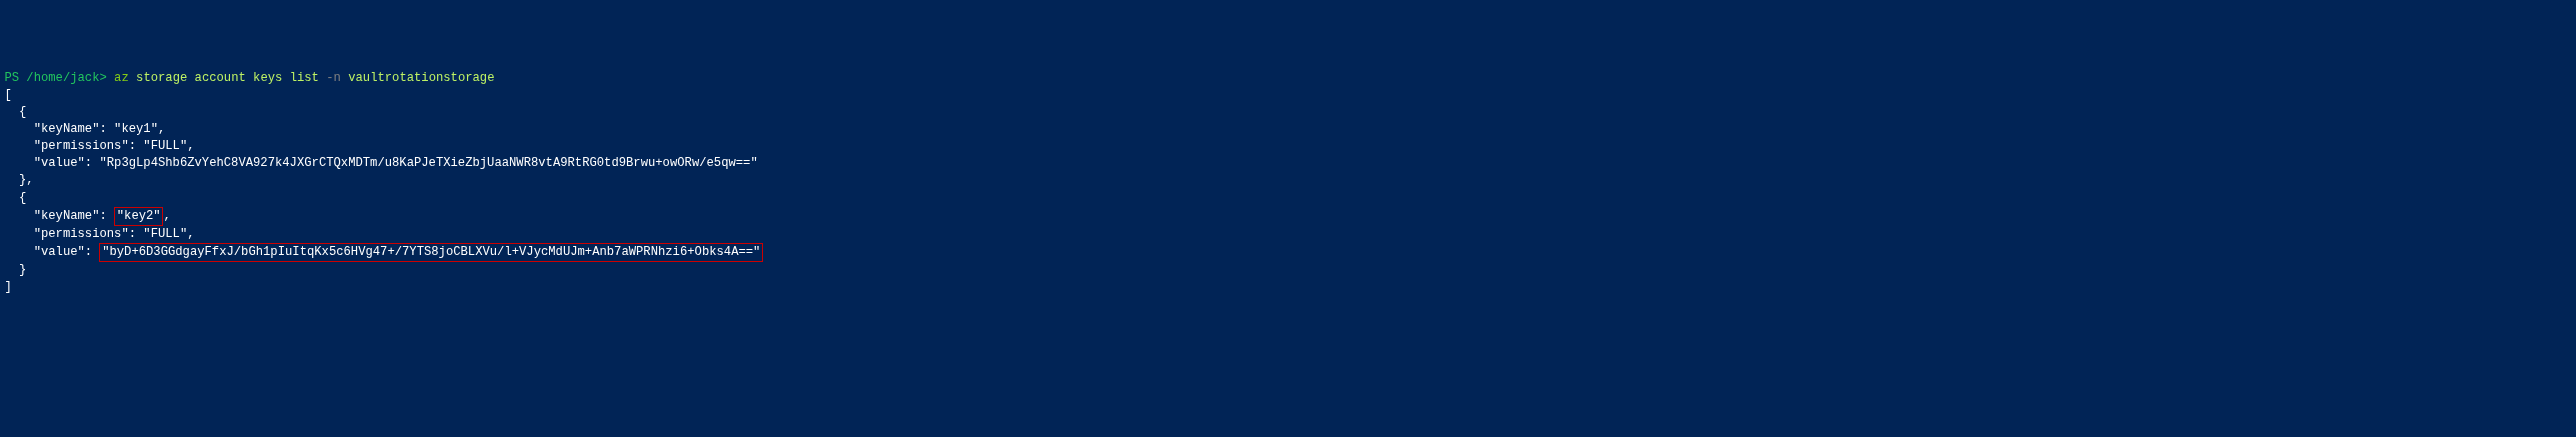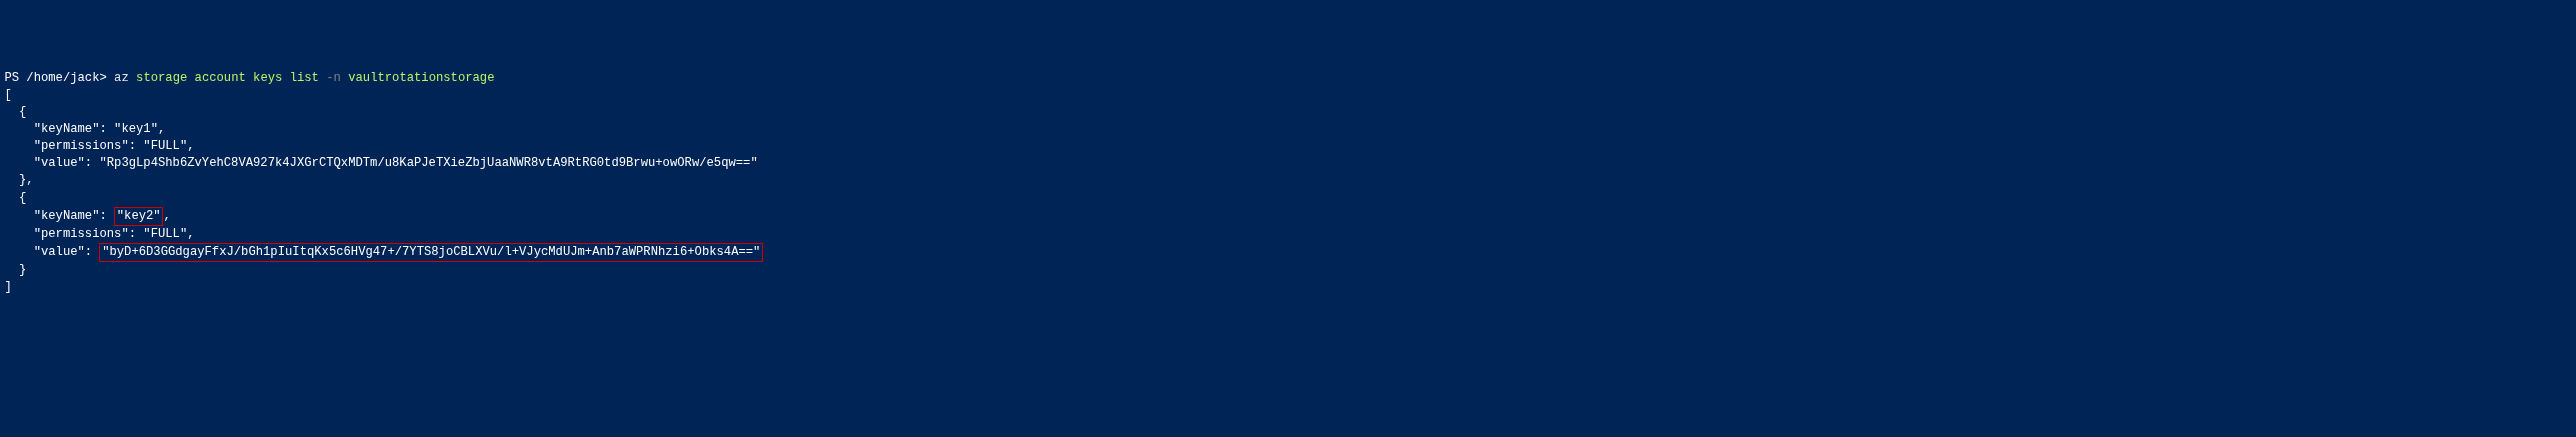--- a/index.html
+++ b/index.html
@@ -10,24 +10,24 @@
     body {
       background-color: #012456;
       color: #cccccc;
       font-family: 'Consolas', 'Courier New', monospace;
       font-size: 12.2px;
       line-height: 1.4;
       padding: 1.7px 4.4px;
       white-space: pre;
     }
     .prompt-prefix {
-      color: #ffffff;
+      color: #22c55e;
     }
     .command-az {
-      color: #e5e5e5;
+      color: #84cc16;
     }
     .command-args {
       color: #bef264;
     }
     .command-flag {
       color: #808080;
     }
     .json-output {
       color: #ffffff;
     }

